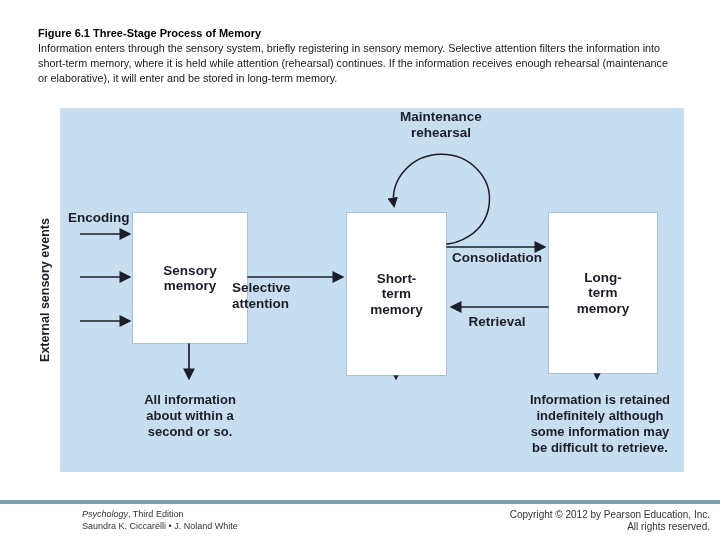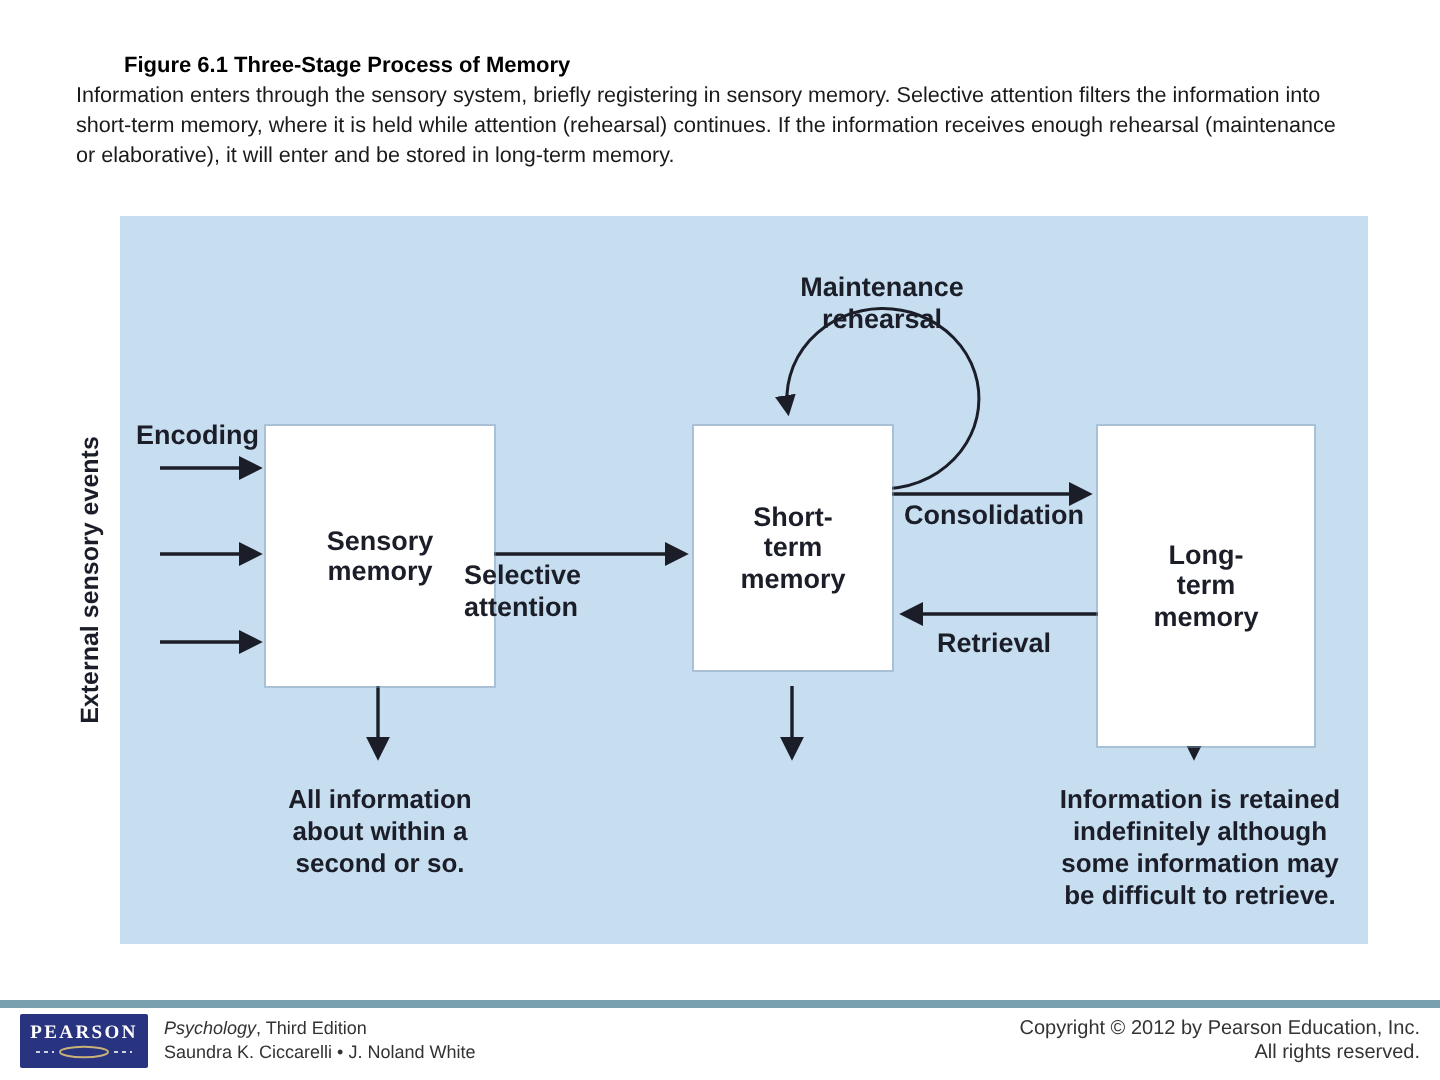--- a/index.html
+++ b/index.html
@@ -1,47 +1,47 @@
 <!DOCTYPE html>
 <html><head>
 <meta charset="utf-8">
 <style>
   html,body{margin:0;padding:0;}
   body{width:720px;height:540px;background:#fff;font-family:"Liberation Sans",sans-serif;}
   .slide{position:relative;width:720px;height:540px;overflow:hidden;background:#fff;}
 
   
-  .hdr-title{position:absolute;left:38px;top:27px;font-size:11px;font-weight:bold;color:#000;margin-left:24px;}
+  .hdr-title{position:absolute;left:38px;top:27px;font-size:11px;font-weight:bold;color:#000;}
   .hdr-desc{position:absolute;left:38px;top:41px;width:630px;font-size:10.8px;line-height:15px;color:#1a1a1a;}
 
   
   .panel{position:absolute;left:60px;top:108px;width:624px;height:364px;background:#C7DDF0;}
 
   
   .vlabel{position:absolute;left:-39px;top:282px;width:170px;height:16px;text-align:center;
           font-size:12.5px;font-weight:bold;color:#1B1E28;transform:rotate(-90deg);}
 
   
   .arrows{position:absolute;left:0;top:0;width:720px;height:540px;pointer-events:none;}
 
   
   .box{position:absolute;background:#fff;box-shadow:0 0 0 1px rgba(130,160,185,.45);
        display:flex;align-items:center;justify-content:center;text-align:center;
        font-size:13.5px;font-weight:bold;line-height:15.5px;color:#1B1E28;}
   .box span{white-space:pre-line;}
   .box-sensory{left:133px;top:213px;width:114px;height:130px;}
-  .box-short{left:347px;top:213px;width:99px;height:122px;}
+  .box-short{left:347px;top:213px;width:99px;height:162px;}
   .box-long{left:549px;top:213px;width:108px;height:160px;}
 
   
   .dlabel{position:absolute;font-size:13.5px;font-weight:bold;line-height:15.5px;color:#1B1E28;
           white-space:pre-line;}
   .lab-encoding{left:68px;top:210px;}
   .lab-selective{left:232px;top:280px;width:120px;text-align:left;}
-  .lab-maintenance{left:381px;top:136px;width:120px;text-align:center;}
+  .lab-maintenance{left:381px;top:109px;width:120px;text-align:center;}
   .lab-consolidation{left:437px;top:250px;width:120px;text-align:center;}
   .lab-retrieval{left:437px;top:314px;width:120px;text-align:center;}
 
   
   .caption{position:absolute;top:392px;font-size:13px;font-weight:bold;line-height:16px;
            color:#1B1E28;text-align:center;white-space:pre-line;}
   .cap-sensory{left:118px;width:144px;}
   .cap-short{left:324px;width:144px;}
   .cap-long{left:518px;width:164px;}
 
@@ -111,27 +111,20 @@
 
   <div class="caption cap-sensory">All information
 about within a
 second or so.</div>
   <div class="caption cap-long">Information is retained
 indefinitely although
 some information may
 be difficult to retrieve.</div>
 
   <div class="foot-rule"></div>
-  <div class="logo">
-    <span class="logo-text">PEARSON</span>
-    <svg width="52" height="8">
-      <path d="M2 4 h9 M41 4 h9" stroke="#cfd3e8" stroke-width="1" stroke-dasharray="2 2" fill="none"></path>
-      <ellipse cx="26" cy="4" rx="12" ry="2.6" stroke="#C9B077" stroke-width="1" fill="none"></ellipse>
-    </svg>
-  </div>
   <div class="foot-left">
     <div><i>Psychology</i><span>, Third Edition</span></div>
     <div>Saundra K. Ciccarelli • J. Noland White</div>
   </div>
   <div class="foot-right">
     <div>Copyright © 2012 by Pearson Education, Inc.</div>
     <div>All rights reserved.</div>
   </div>
 
 </div>

